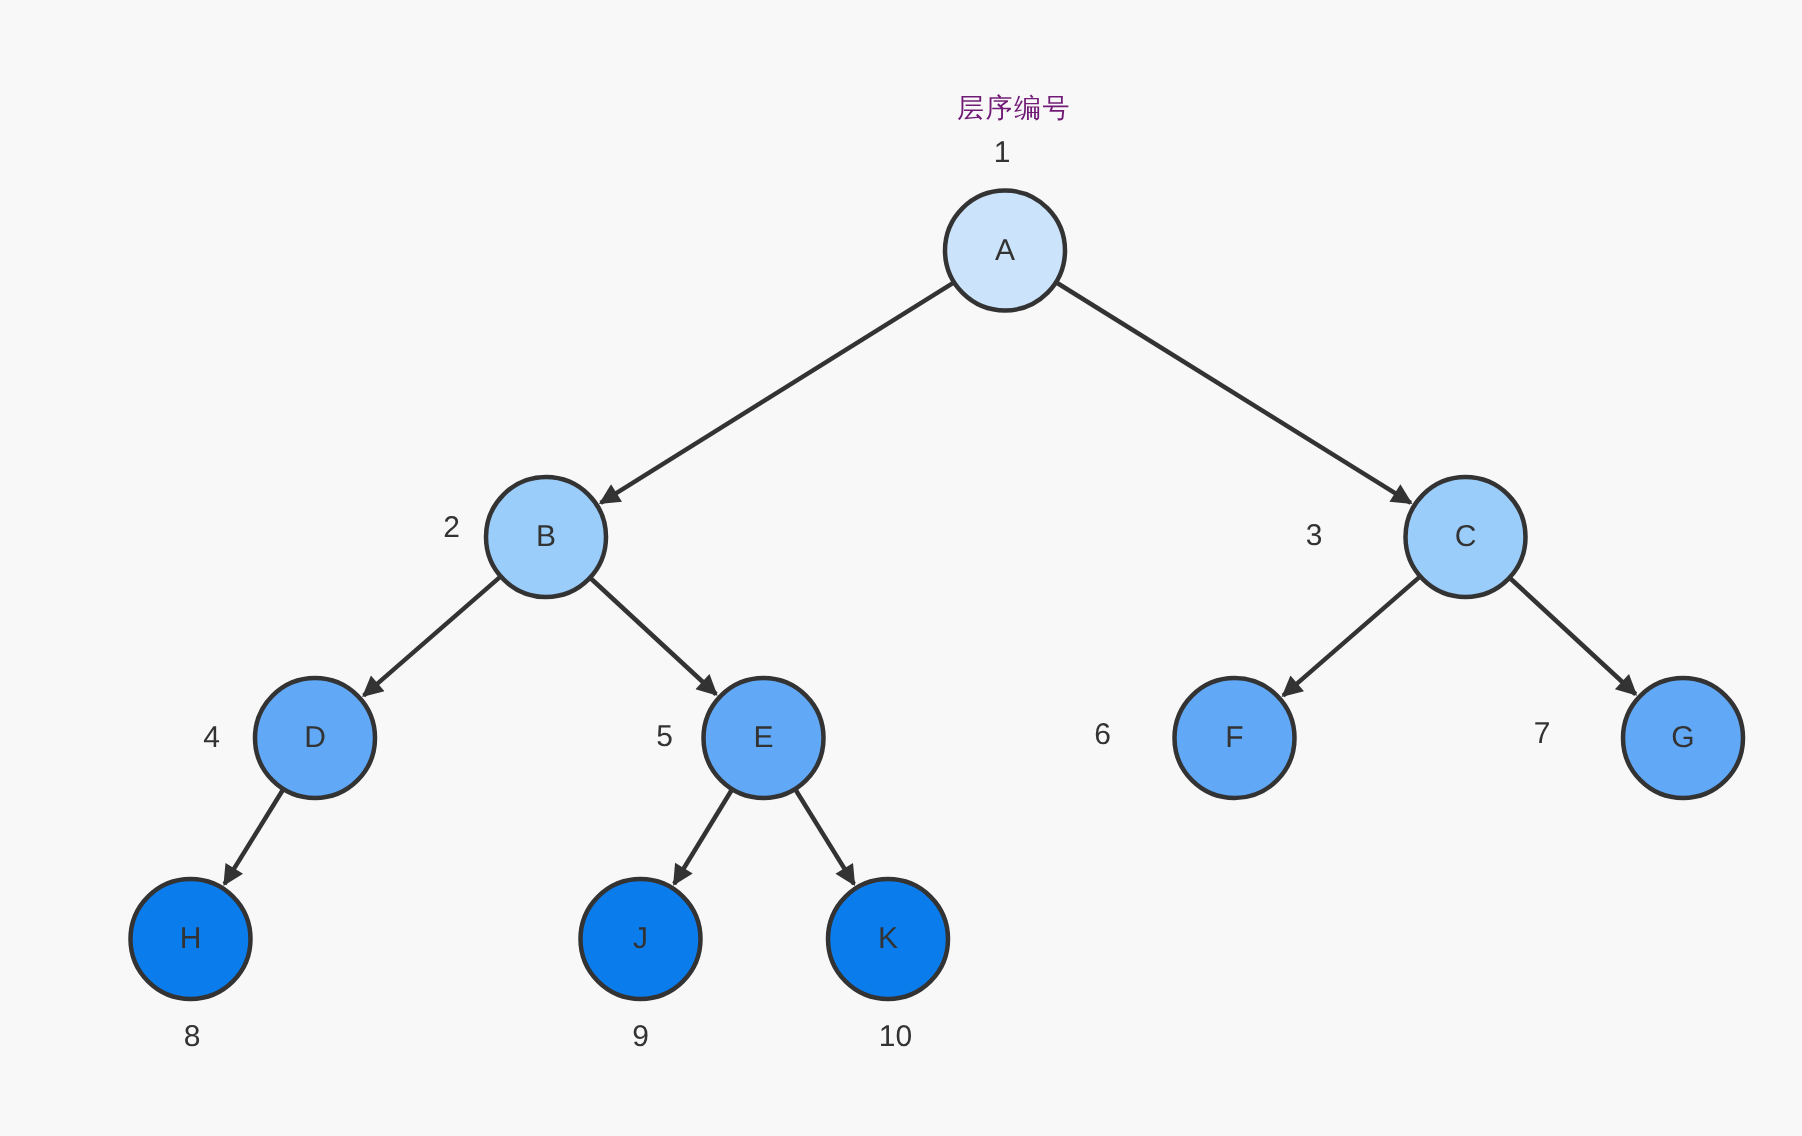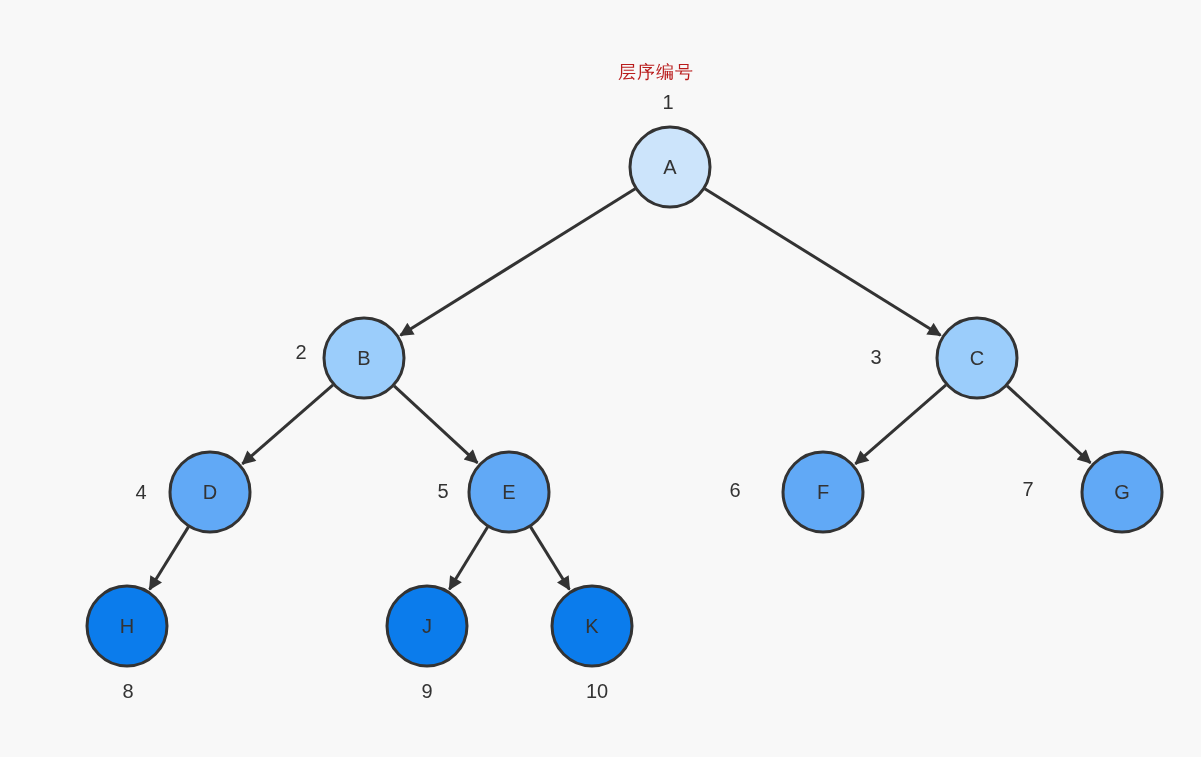--- a/index.html
+++ b/index.html
@@ -11,25 +11,25 @@
   .canvas {
     position: relative;
     width: 1201px;
     height: 757px;
     background: #f8f8f8;
     overflow: hidden;
   }
   .diagram-title {
     position: absolute;
     top: 60px;
-    left: 656px;
+    left: 676px;
     transform: translateX(-50%);
     font-size: 18px;
     letter-spacing: 1px;
-    color: #b91c1c;
+    color: #701a75;
     white-space: nowrap;
     user-select: none;
   }
   svg { position: absolute; top: 0; left: 0; }
   .node-circle { stroke-width: 3; }
   .edge-line { stroke-width: 3; fill: none; }
   .node-label, .node-number {
     font-family: "Liberation Sans", "DejaVu Sans", sans-serif;
     user-select: none;
   }

